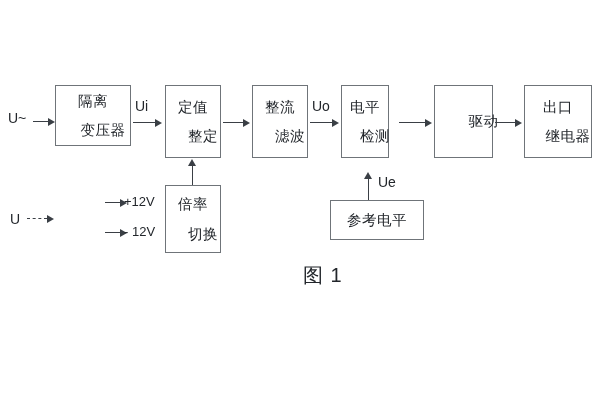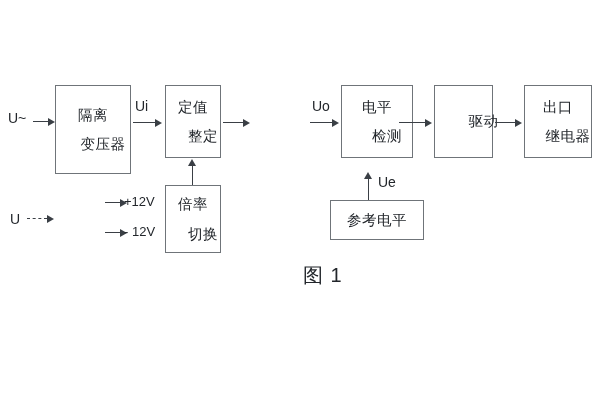--- a/index.html
+++ b/index.html
@@ -120,49 +120,53 @@
 <body>
 
 <div id="canvas">
 
   <div class="lbl" style="left:8px; top:111px;">U~</div>
   <div class="harrow" style="left:33px; top:117px; width:22px;">
     <div class="shaft" style="width:15px;"></div>
     <div class="head" style="left:15px;"></div>
   </div>
 
-  <div class="block" style="left:55px; top:85px; width:76px; height:89px;">
+  <div class="block" style="left:55px; top:85px; width:76px; height:61px;">
     <span class="ln">隔离</span>
     <span class="ln">变压器</span>
   </div>
 
   <div class="lbl" style="left:135px; top:99px;">Ui</div>
   <div class="harrow" style="left:133px; top:118px; width:30px;">
     <div class="shaft" style="width:22px;"></div>
     <div class="head" style="left:22px;"></div>
   </div>
 
   <div class="block" style="left:165px; top:85px; width:56px; height:73px;">
     <span class="ln">定值</span>
     <span class="ln">整定</span>
   </div>
 
   <div class="harrow" style="left:223px; top:118px; width:28px;">
     <div class="shaft" style="width:20px;"></div>
     <div class="head" style="left:20px;"></div>
   </div>
 
+  <div class="block" style="left:252px; top:85px; width:56px; height:73px;">
+    <span class="ln">整流</span>
+    <span class="ln">滤波</span>
+  </div>
 
   <div class="lbl" style="left:312px; top:99px;">Uo</div>
   <div class="harrow" style="left:310px; top:118px; width:30px;">
     <div class="shaft" style="width:22px;"></div>
     <div class="head" style="left:22px;"></div>
   </div>
 
-  <div class="block" style="left:341px; top:85px; width:72px; height:73px;">
+  <div class="block" style="left:341px; top:85px; width:48px; height:73px;">
     <span class="ln">电平</span>
     <span class="ln">检测</span>
   </div>
 
   <div class="harrow" style="left:399px; top:118px; width:34px;">
     <div class="shaft" style="width:26px;"></div>
     <div class="head" style="left:26px;"></div>
   </div>
 
   <div class="block" style="left:434px; top:85px; width:59px; height:73px;padding-left:40px;">

